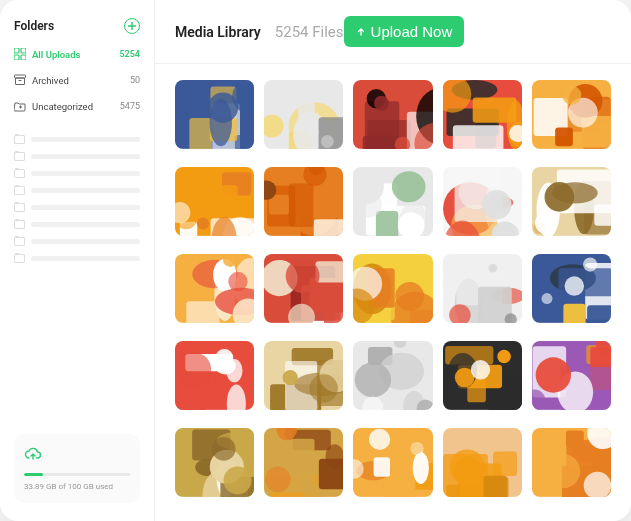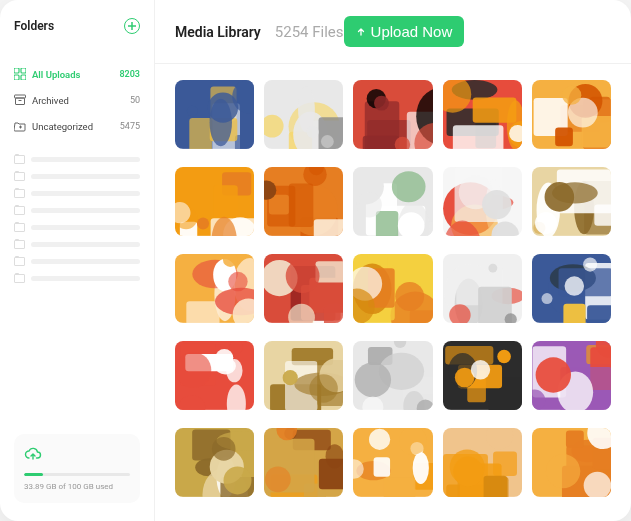--- a/index.html
+++ b/index.html
@@ -23,21 +23,21 @@
     width: 155px;
     padding: 18px 14px;
     border-right: 1px solid #f0f0f0;
     display: flex;
     flex-direction: column;
   }
   .sidebar-head {
     display: flex;
     justify-content: space-between;
     align-items: center;
-    margin-bottom: 27px;
+    margin-bottom: 7px;
   }
   .sidebar-title {
     font-size: 12px;
     font-weight: 600;
     color: #222;
   }
   .add-btn {
     width: 16px; height: 16px;
     border: 1.5px solid #2ecc71;
     border-radius: 50%;
@@ -180,21 +180,21 @@
         <span class="icon">
           <svg width="12" height="12" viewBox="0 0 12 12">
               <rect x="0" y="0" width="5" height="5" rx="1" fill="none" stroke="#2ecc71" stroke-width="1.2"></rect>
               <rect x="7" y="0" width="5" height="5" rx="1" fill="none" stroke="#2ecc71" stroke-width="1.2"></rect>
               <rect x="0" y="7" width="5" height="5" rx="1" fill="none" stroke="#2ecc71" stroke-width="1.2"></rect>
               <rect x="7" y="7" width="5" height="5" rx="1" fill="none" stroke="#2ecc71" stroke-width="1.2"></rect>
             </svg>
         </span>
         <span>All Uploads</span>
       </div>
-      <span class="folder-count">8203</span>
+      <span class="folder-count">5254</span>
     </div>
 
     <div class="folder-item">
       <div class="left">
         <span class="icon">
           <svg width="12" height="12" viewBox="0 0 12 12">
               <rect x="0.5" y="1" width="11" height="3" rx="0.5" fill="none" stroke="#666" stroke-width="1"></rect>
               <rect x="1.5" y="4" width="9" height="6.5" rx="0.5" fill="none" stroke="#666" stroke-width="1"></rect>
               <line x1="4.5" y1="6.5" x2="7.5" y2="6.5" stroke="#666" stroke-width="1"></line>
             </svg>

